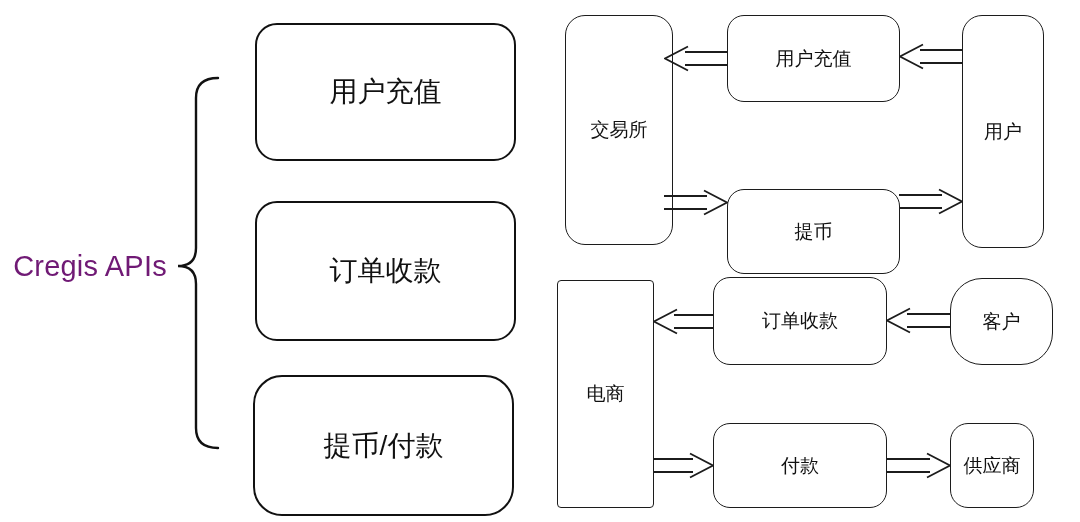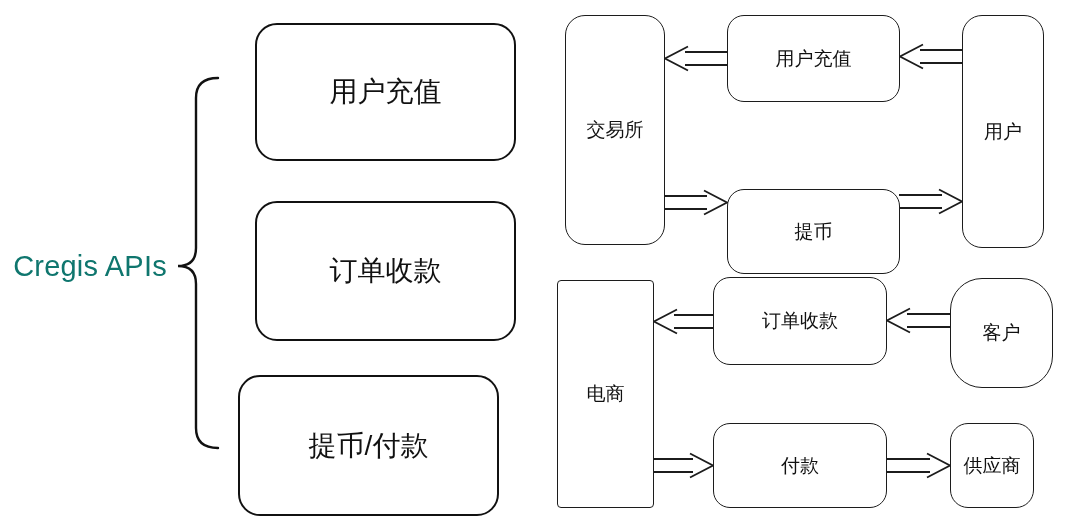--- a/index.html
+++ b/index.html
@@ -11,21 +11,21 @@
     color:#111;
     overflow:hidden;
   }
   .abs{position:absolute;}
 
   
   .root-label{
     position:absolute;
     left:10px;top:246px;width:160px;height:40px;
     display:flex;align-items:center;justify-content:center;
-    font-size:29px;letter-spacing:0.2px;color:#0f766e;
+    font-size:29px;letter-spacing:0.2px;color:#701a75;
   }
   .api-box{
     position:absolute;
     left:255px;width:257px;height:134px;
     border:2.5px solid #111;border-radius:22px;
     background:#fff;
     display:flex;align-items:center;justify-content:center;
     font-size:28px;color:#111;
   }
 
@@ -50,25 +50,25 @@
   <svg class="abs" style="left:170px;top:70px;" width="56" height="386" viewBox="0 0 56 386">
     <path d="M48,8 Q26,8 26,28 L26,178 Q26,196 8,196 Q26,196 26,214 L26,358 Q26,378 48,378" fill="none" stroke="#111" stroke-width="2.4" stroke-linecap="round"></path>
   </svg>
 
   <div class="api-box" style="top:23px;">
       <span>用户充值</span>
     </div>
   <div class="api-box" style="top:201px;height:136px;">
       <span>订单收款</span>
     </div>
-  <div class="api-box" style="top:375px;left:238px;height:137px;">
+  <div class="api-box" style="top:375px;left:253px;height:137px;border-radius:29px;">
       <span>提币/付款</span>
     </div>
 
-  <div class="node" style="left:565px;top:15px;width:100px;height:230px;border-radius:20px;">
+  <div class="node" style="left:565px;top:15px;width:108px;height:230px;border-radius:20px;">
     <span>交易所</span>
   </div>
 
   <div class="node" style="left:727px;top:15px;width:173px;height:87px;border-radius:17px;">
     <span>用户充值</span>
   </div>
 
   <div class="node" style="left:962px;top:15px;width:82px;height:233px;border-radius:20px;">
     <span>用户</span>
   </div>
@@ -98,21 +98,21 @@
   </svg>
 
   <div class="node" style="left:557px;top:280px;width:97px;height:228px;border-radius:4px;">
     <span>电商</span>
   </div>
 
   <div class="node" style="left:713px;top:277px;width:174px;height:88px;border-radius:17px;">
     <span>订单收款</span>
   </div>
 
-  <div class="node" style="left:950px;top:278px;width:103px;height:110px;border-radius:32px;">
+  <div class="node" style="left:950px;top:278px;width:103px;height:87px;border-radius:32px;">
     <span>客户</span>
   </div>
 
   <div class="node" style="left:713px;top:423px;width:174px;height:85px;border-radius:17px;">
     <span>付款</span>
   </div>
 
   <div class="node" style="left:950px;top:423px;width:84px;height:85px;border-radius:18px;">
     <span>供应商</span>
   </div>

